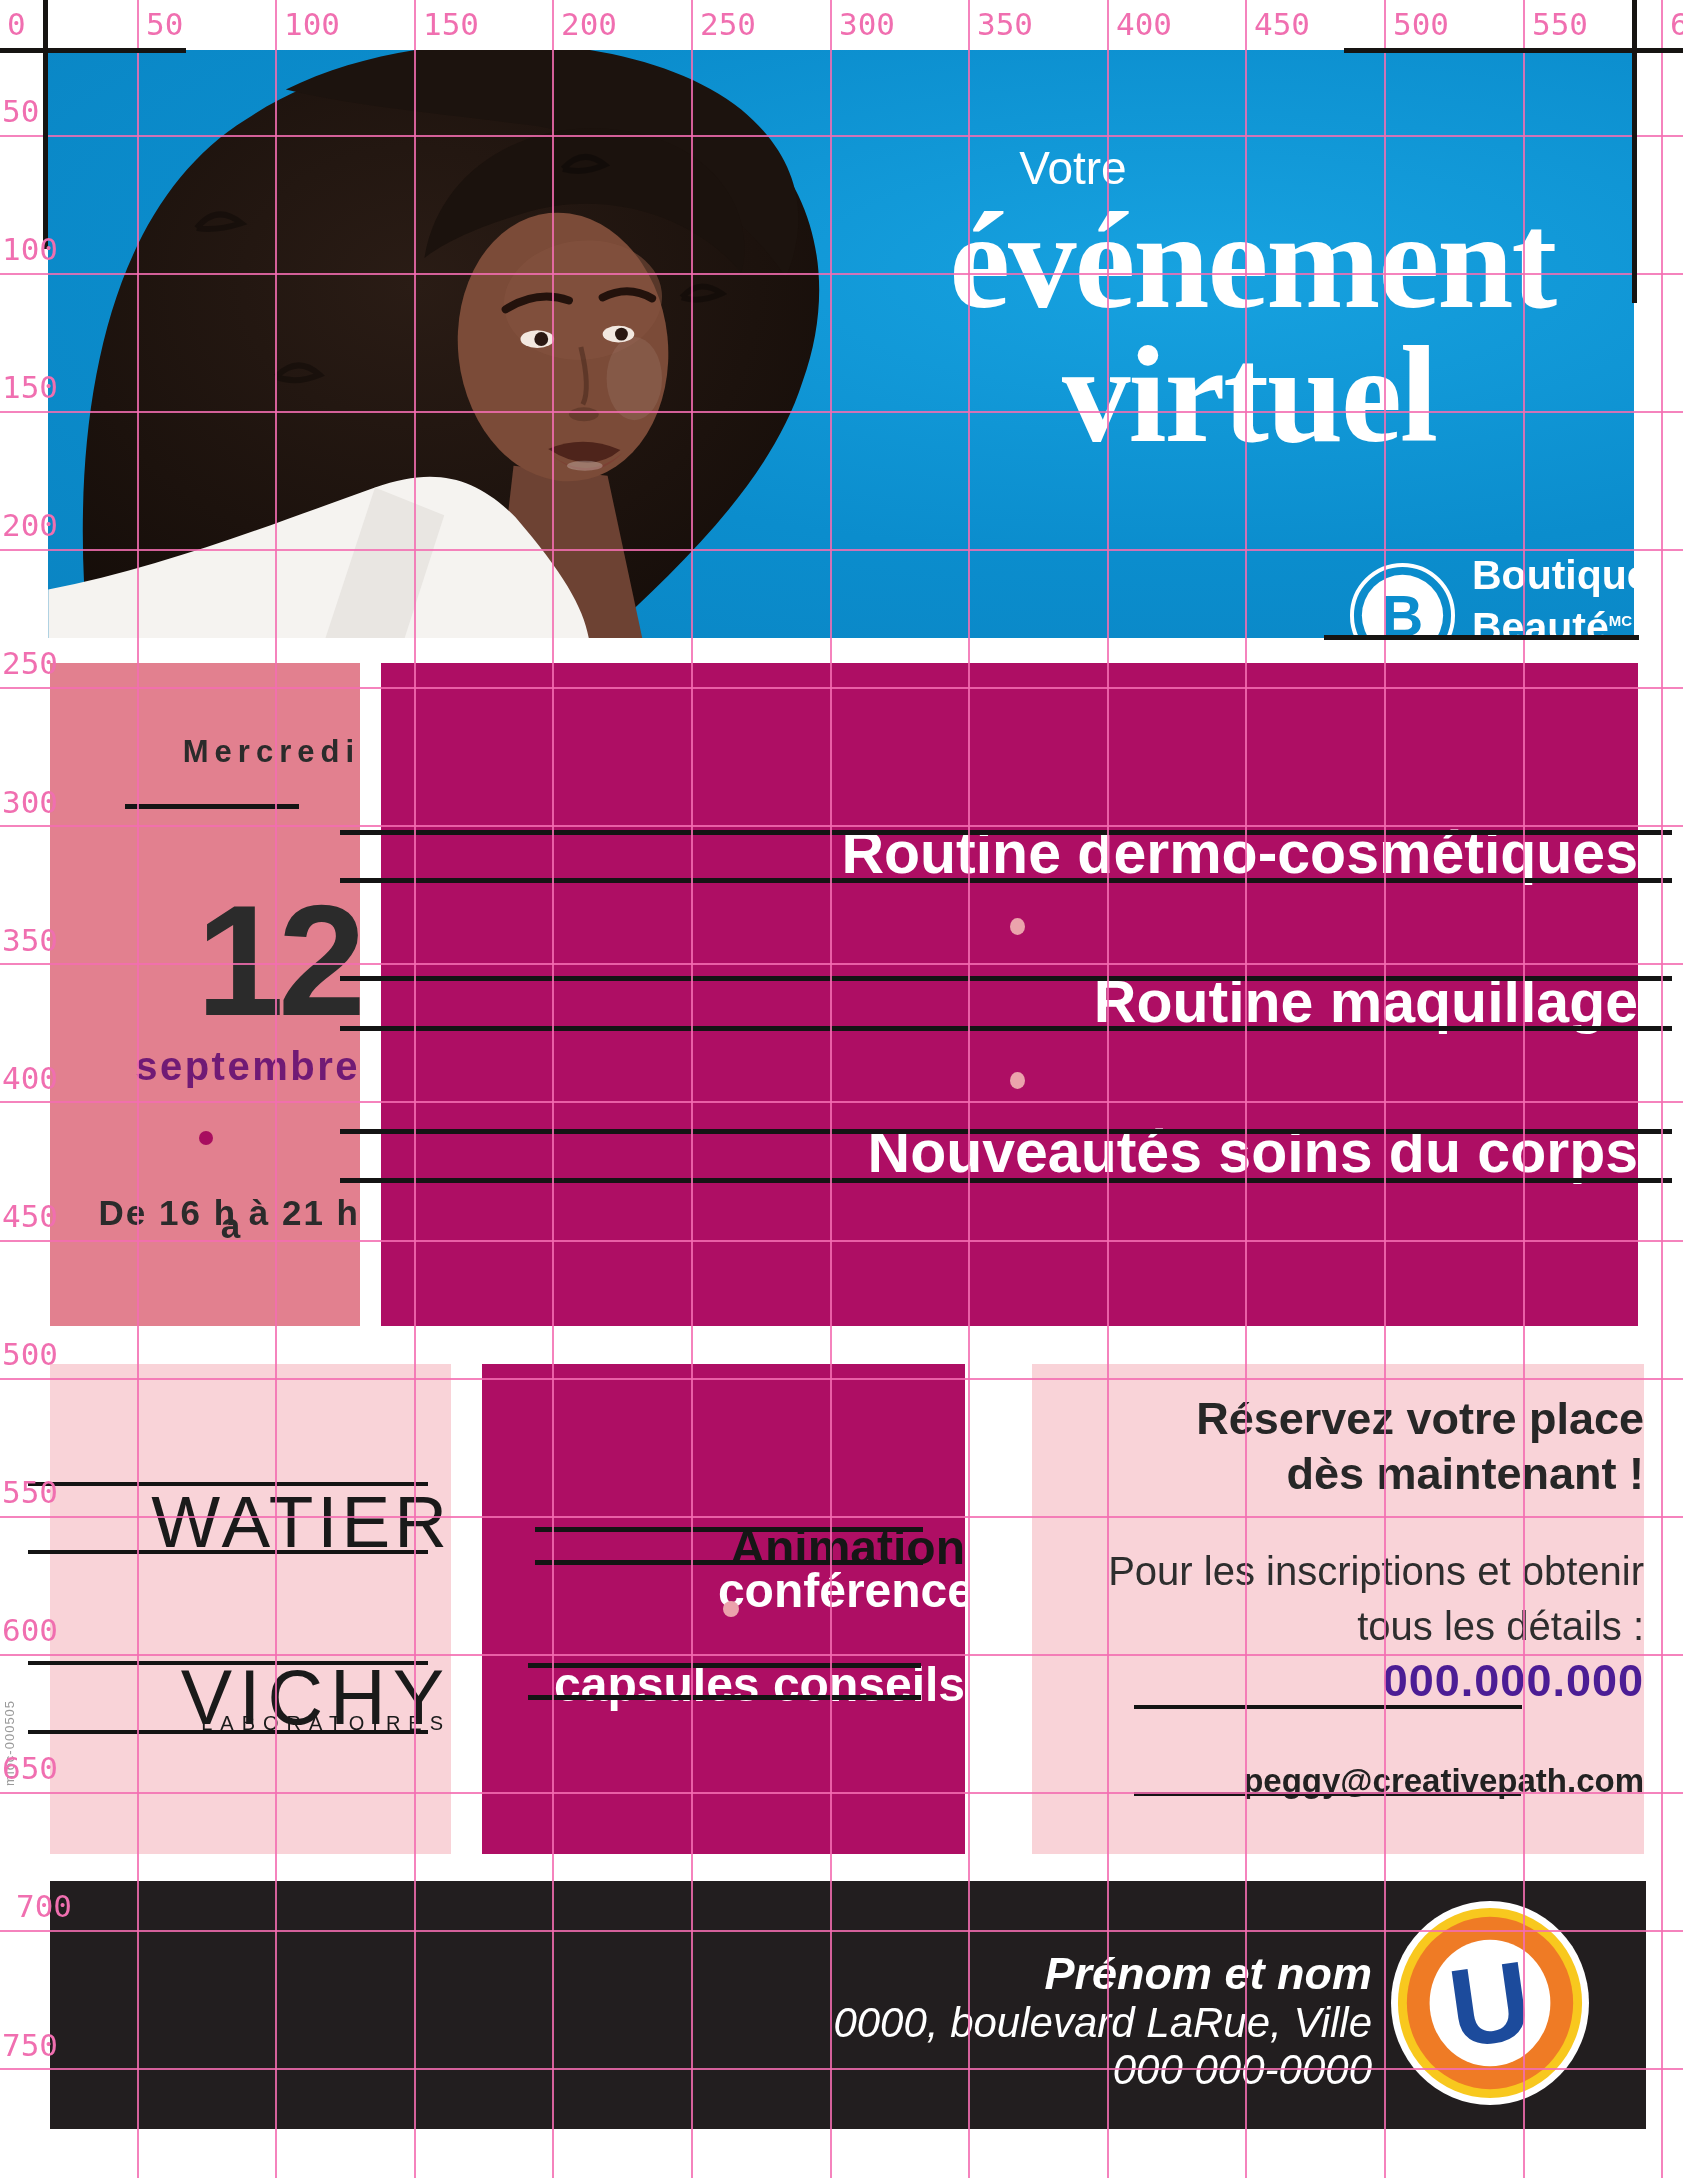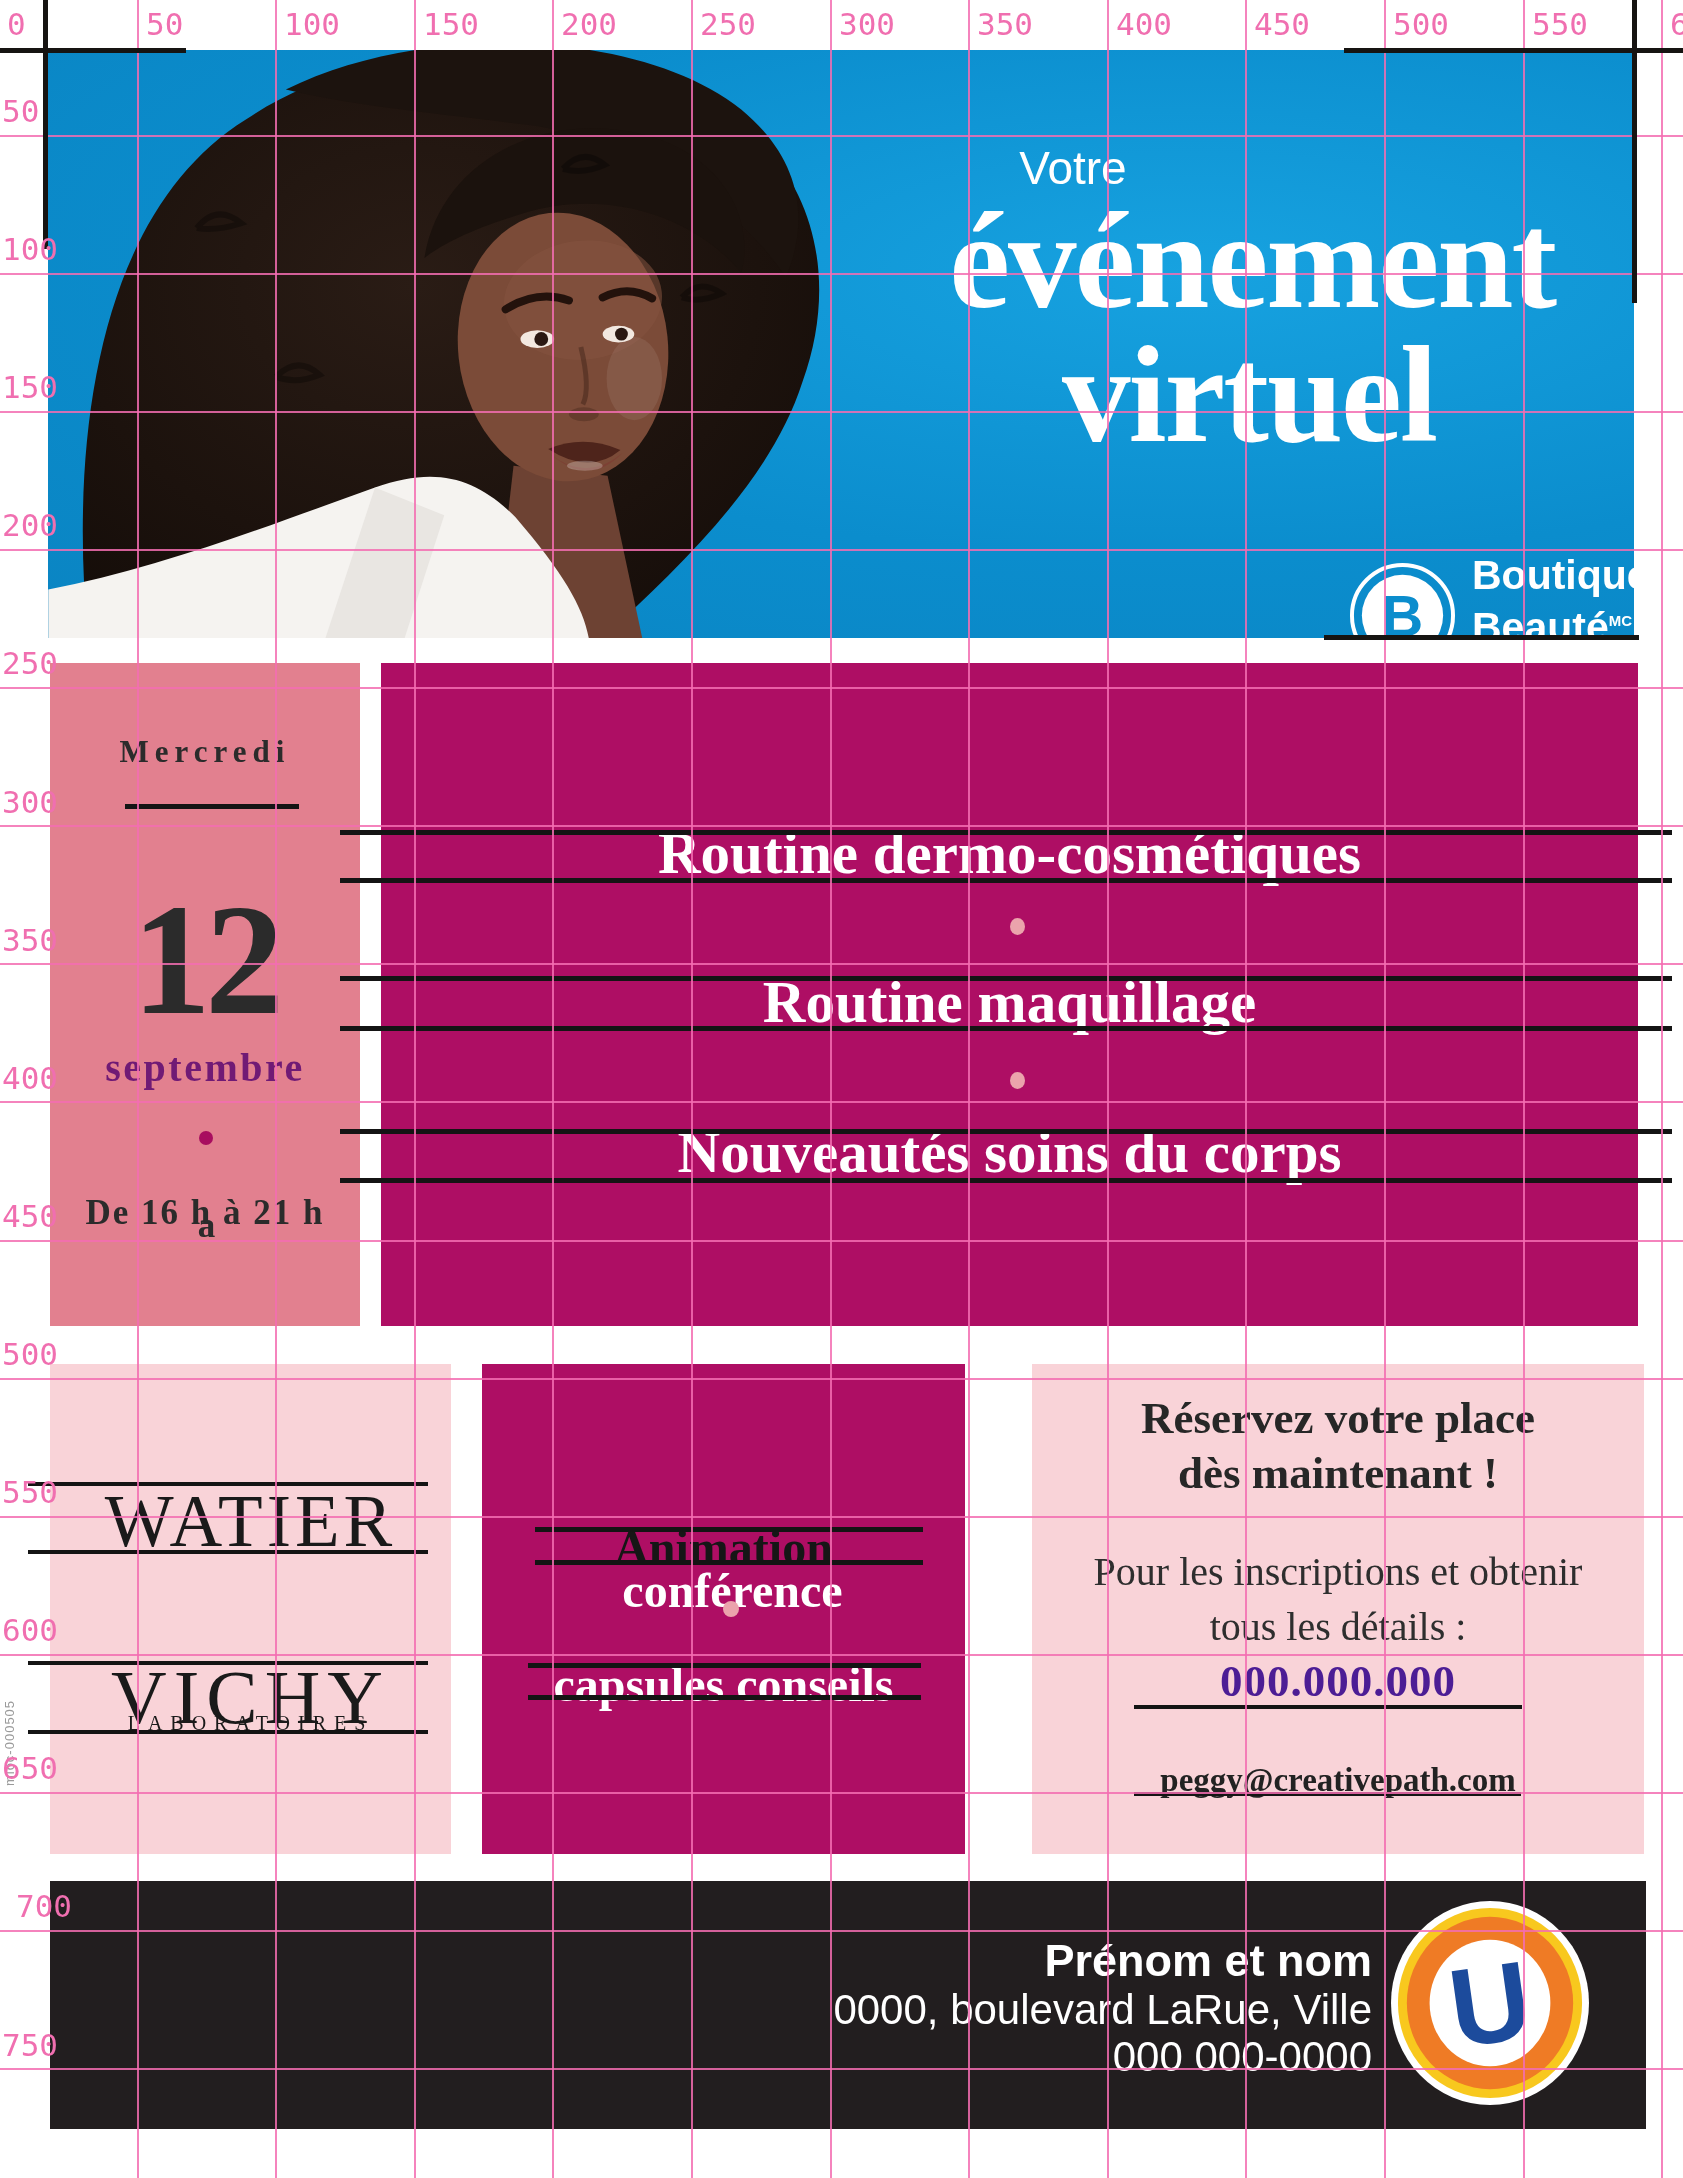--- a/index.html
+++ b/index.html
@@ -36,21 +36,21 @@
   
   .block{position:absolute;z-index:10;}
   #date-block{left:50px;top:663px;width:310px;height:663px;background:#e2808f;}
   #routine-block{left:381px;top:663px;width:1257px;height:663px;background:#ae0e64;}
   #brand-block{left:50px;top:1364px;width:401px;height:490px;background:#f9d3d8;}
   #anim-block{left:482px;top:1364px;width:483px;height:490px;background:#ae0e64;}
   #reserve-block{left:1032px;top:1364px;width:612px;height:490px;background:#f9d3d8;}
   #footer{left:50px;top:1881px;width:1596px;height:248px;background:#221e1f;}
 
   .btxt{position:absolute;z-index:20;}
-  .center{left:0;right:0;text-align:center;font-family:Liberation Serif, serif;}
+  .center{left:0;right:0;text-align:right;}
 
   
   .weekday{top:71px;font-size:31px;font-weight:700;letter-spacing:6px;color:#2b2b2b;}
   .bignum{top:218px;font-size:158px;font-weight:700;letter-spacing:-6px;color:#2b2b2b;line-height:1;}
   .month{top:381px;font-size:40px;font-weight:700;letter-spacing:2.5px;color:#701a75;}
   .time{top:530px;font-size:35px;font-weight:700;letter-spacing:2px;color:#2b2b2b;white-space:nowrap;}
   .h-clash{position:relative;display:inline-block;}
   .clash-overlay{position:absolute;left:7px;top:13px;color:#2b2b2b;}
 
   
@@ -67,21 +67,21 @@
   .ov-white{top:151px;font-size:48px;font-weight:700;color:#ffffff;white-space:nowrap;transform:translateX(9px);margin-top:48px;}
   .caps-line{top:293px;font-size:48px;font-weight:700;color:#ffffff;white-space:nowrap;}
 
   
   .rsv-title{top:27px;font-size:45px;line-height:55px;font-weight:700;color:#272727;}
   .rsv-body{top:180px;font-size:40px;line-height:55px;font-weight:400;color:#2e2e2e;}
   .rsv-phone{top:291px;font-size:45px;font-weight:700;letter-spacing:1px;color:#4c1d95;}
   .rsv-email{top:398px;font-size:33px;font-weight:700;color:#222;}
 
   
-  .footer-text{position:absolute;right:274px;top:54px;text-align:right;color:#ffffff;z-index:20;}
+  .footer-text{position:absolute;right:274px;top:67px;text-align:right;color:#ffffff;z-index:20;font-style:italic;}
   .footer-name{font-size:45px;font-weight:700;line-height:51px;}
   .footer-line{font-size:42px;font-weight:400;line-height:47px;}
 
   
   .proof-code{position:absolute;left:-55px;top:1735px;width:129px;height:16px;
               transform:rotate(-90deg);font-size:13px;color:#9a9a9a;letter-spacing:1px;
               font-family:"Liberation Sans",sans-serif;z-index:50;text-align:center;}
 </style>
 </head>
 <body>

